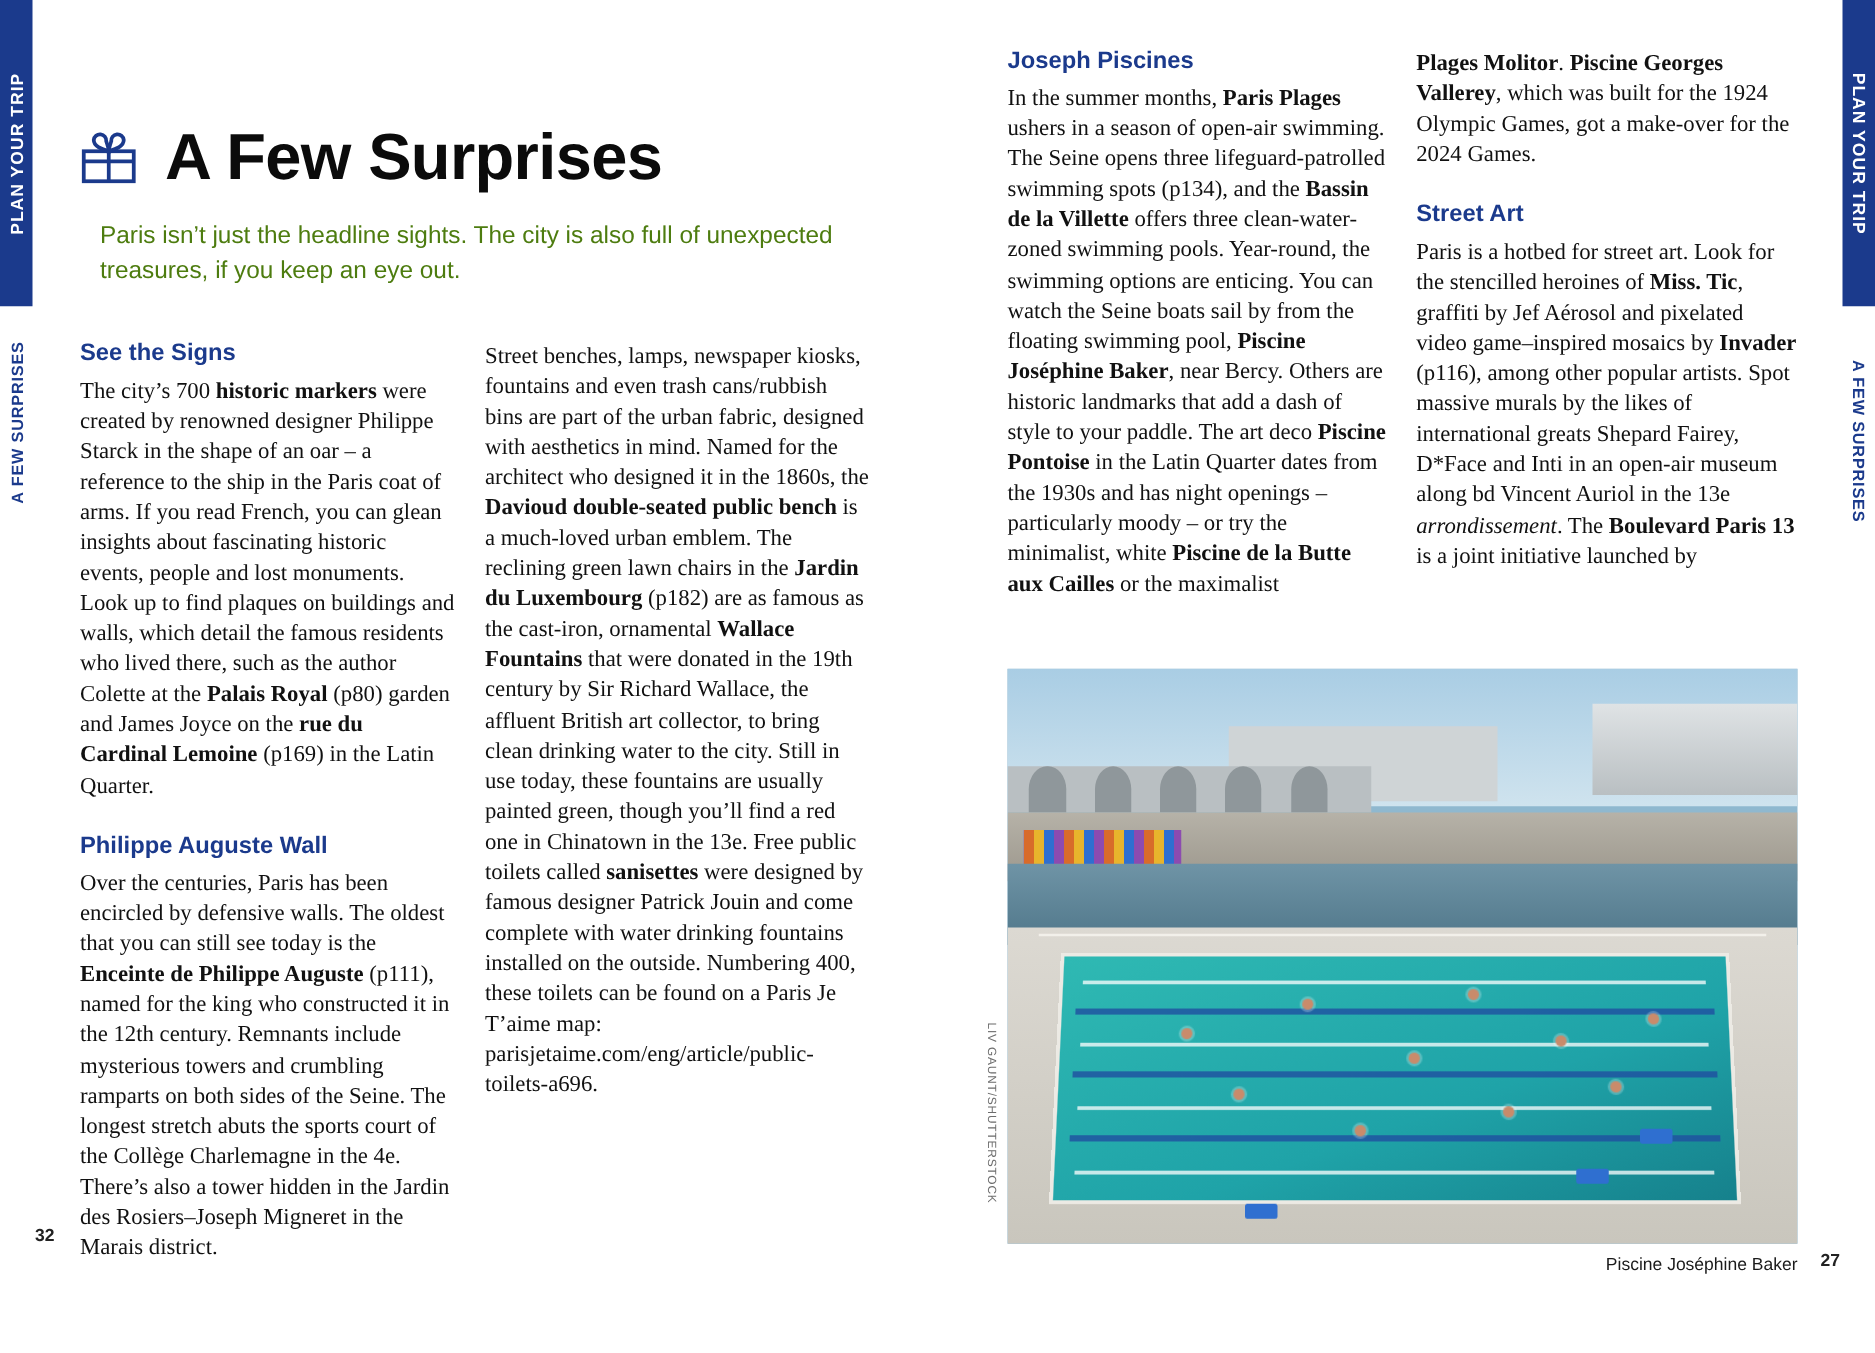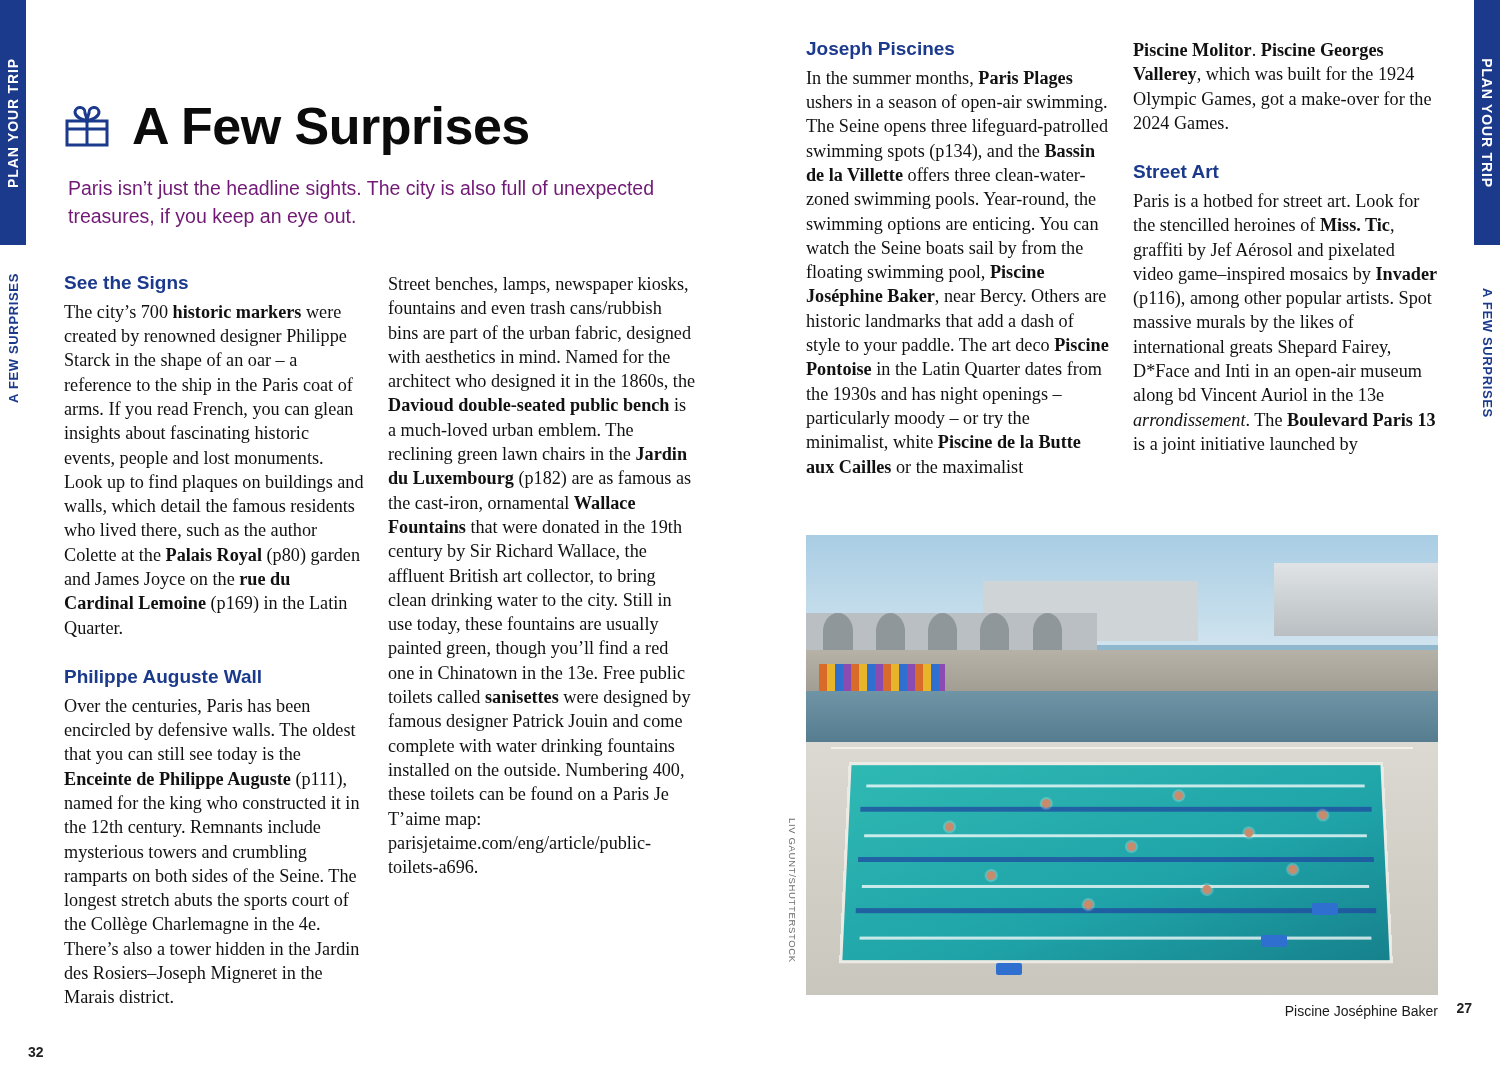--- a/index.html
+++ b/index.html
@@ -101,22 +101,22 @@
     font-size: 52px;
     line-height: 1;
     color: #0b0b0b;
     letter-spacing: -0.01em;
     margin: 0;
   }
   .standfirst {
     font-family: "Liberation Sans", sans-serif;
     font-size: 19.5px;
     line-height: 1.45;
-    color: #701a75;
-    margin: 22px 0 0 4px;
+    color: #4d7c0f;
+    margin: 22px 0 0 16px;
     width: 620px;
   }
 
   
   .col {
     position: absolute;
     font-size: 18.2px;
     line-height: 1.335;
     color: #111;
     text-align: left;
@@ -171,21 +171,21 @@
   }
 
   
   .folio {
     position: absolute;
     font-family: "Liberation Sans", sans-serif;
     font-weight: 700;
     font-size: 14px;
     color: #222;
   }
-  #folio-left  { left: 28px;  top: 1044px; }
+  #folio-left  { left: 28px;  top: 980px; }
   #folio-right { right: 28px; top: 1000px; }
 
   
   .sky { position:absolute; left:0; top:0; width:100%; height:24%;
          background: linear-gradient(#a9cde4, #cfe3ee); }
   .far-bldg { position:absolute; background:#cfd4d6; }
   .bridge { position:absolute; left:0; top:17%; width:46%; height:8%;
             background:#b9bfc2; }
   .bridge-arch { position:absolute; bottom:0; width:10%; height:100%;
             background:#8f979b; border-radius:50% 50% 0 0; }
@@ -261,21 +261,21 @@
   <div class="col" id="col2">
     <p>Street benches, lamps, newspaper kiosks, fountains and even trash cans/rubbish bins are part of the urban fabric, designed with aesthetics in mind. Named for the architect who designed it in the 1860s, the <b>Davioud double-seated public bench</b> is a much-loved urban emblem. The reclining green lawn chairs in the <b>Jardin du Luxembourg</b> (p182) are as famous as the cast-iron, ornamental <b>Wallace Fountains</b> that were donated in the 19th century by Sir Richard Wallace, the affluent British art collector, to bring clean drinking water to the city. Still in use today, these fountains are usually painted green, though you’ll find a red one in Chinatown in the 13e. Free public toilets called <b>sanisettes</b> were designed by famous designer Patrick Jouin and come complete with water drinking fountains installed on the outside. Numbering 400, these toilets can be found on a Paris Je T’aime map: parisjetaime.com/eng/article/public-toilets-a696.</p>
   </div>
 
   <div class="col" id="col3">
     <h2 class="subhead">Joseph Piscines</h2>
     <p>In the summer months, <b>Paris Plages</b> ushers in a season of open-air swimming. The Seine opens three lifeguard-patrolled swimming spots (p134), and the <b>Bassin de la Villette</b> offers three clean-water-zoned swimming pools. Year-round, the swimming options are enticing. You can watch the Seine boats sail by from the floating swimming pool, <b>Piscine Joséphine Baker</b>, near Bercy. Others are historic landmarks that add a dash of style to your paddle. The art deco <b>Piscine Pontoise</b> in the Latin Quarter dates from the 1930s and has night openings – particularly moody – or try the minimalist, white <b>Piscine de la Butte aux Cailles</b> or the maximalist </p>
   </div>
 
   <div class="col" id="col4">
-    <p><b>Piscine Molitor</b>. <b>Piscine Georges Vallerey</b>, which was built for the 1924 Olympic Games, got a make-over for the 2024 Games.</p>
+    <p><b>Plages Molitor</b>. <b>Piscine Georges Vallerey</b>, which was built for the 1924 Olympic Games, got a make-over for the 2024 Games.</p>
     <h2 class="subhead spaced">Street Art</h2>
     <p>Paris is a hotbed for street art. Look for the stencilled heroines of <b>Miss. Tic</b>, graffiti by Jef Aérosol and pixelated video game–inspired mosaics by <b>Invader</b> (p116), among other popular artists. Spot massive murals by the likes of international greats Shepard Fairey, D*Face and Inti in an open-air museum along bd Vincent Auriol in the 13e <i>arrondissement</i>. The <b>Boulevard Paris 13</b> is a joint initiative launched by</p>
   </div>
 
   <div class="photo-wrap">
     <div class="photo">
       <div class="sky"></div>
       <div class="building-right"></div>
       <div class="far-bldg" style="left:28%;top:10%;width:34%;height:13%;"></div>
       <div class="bridge">

